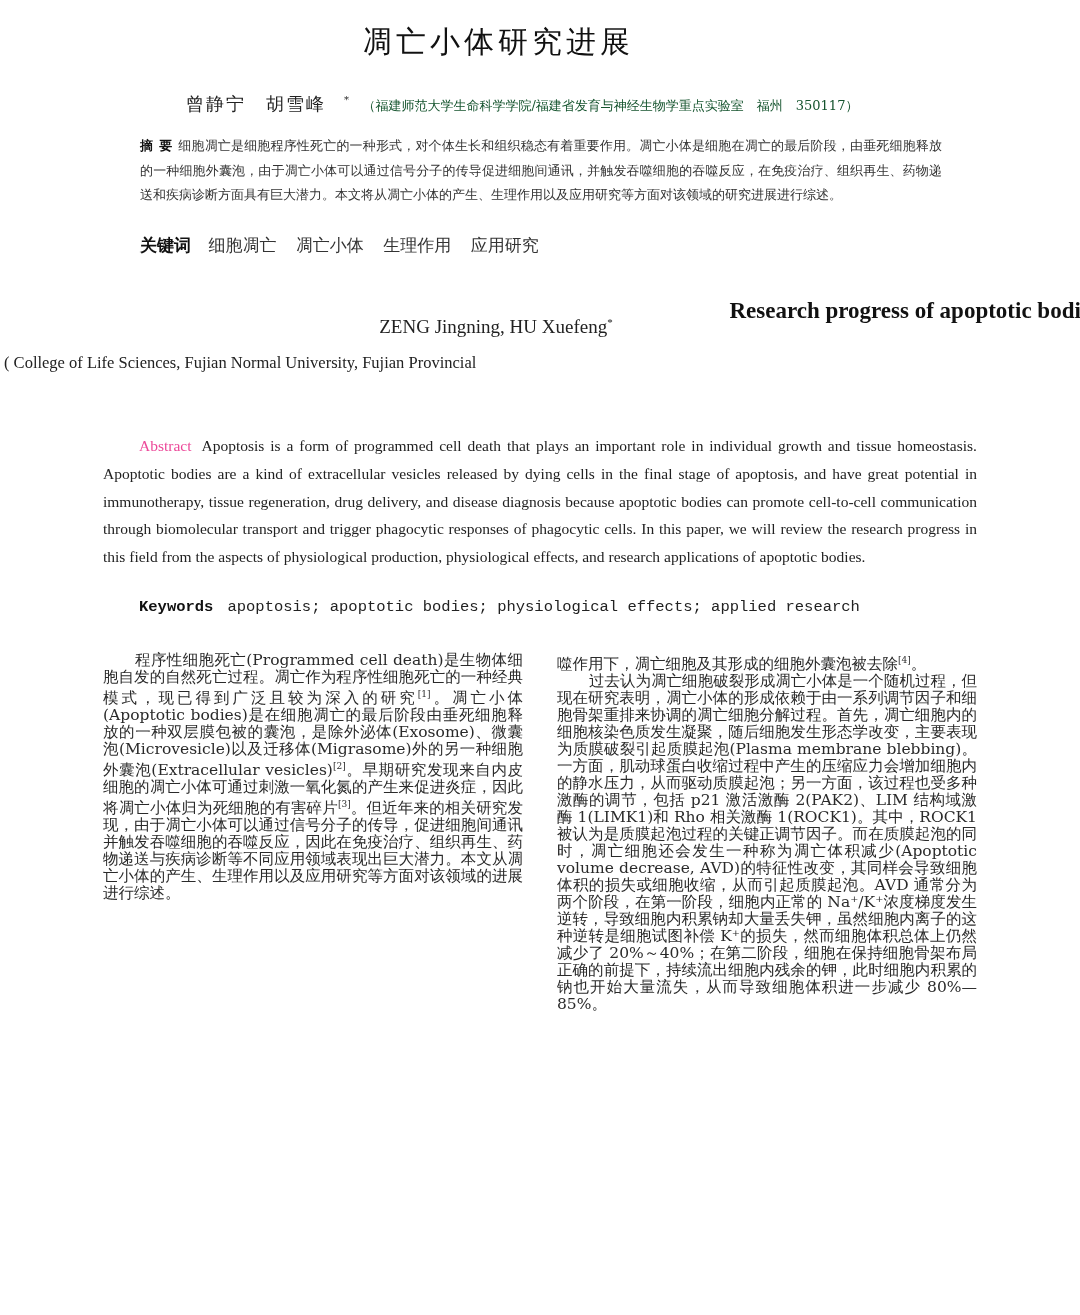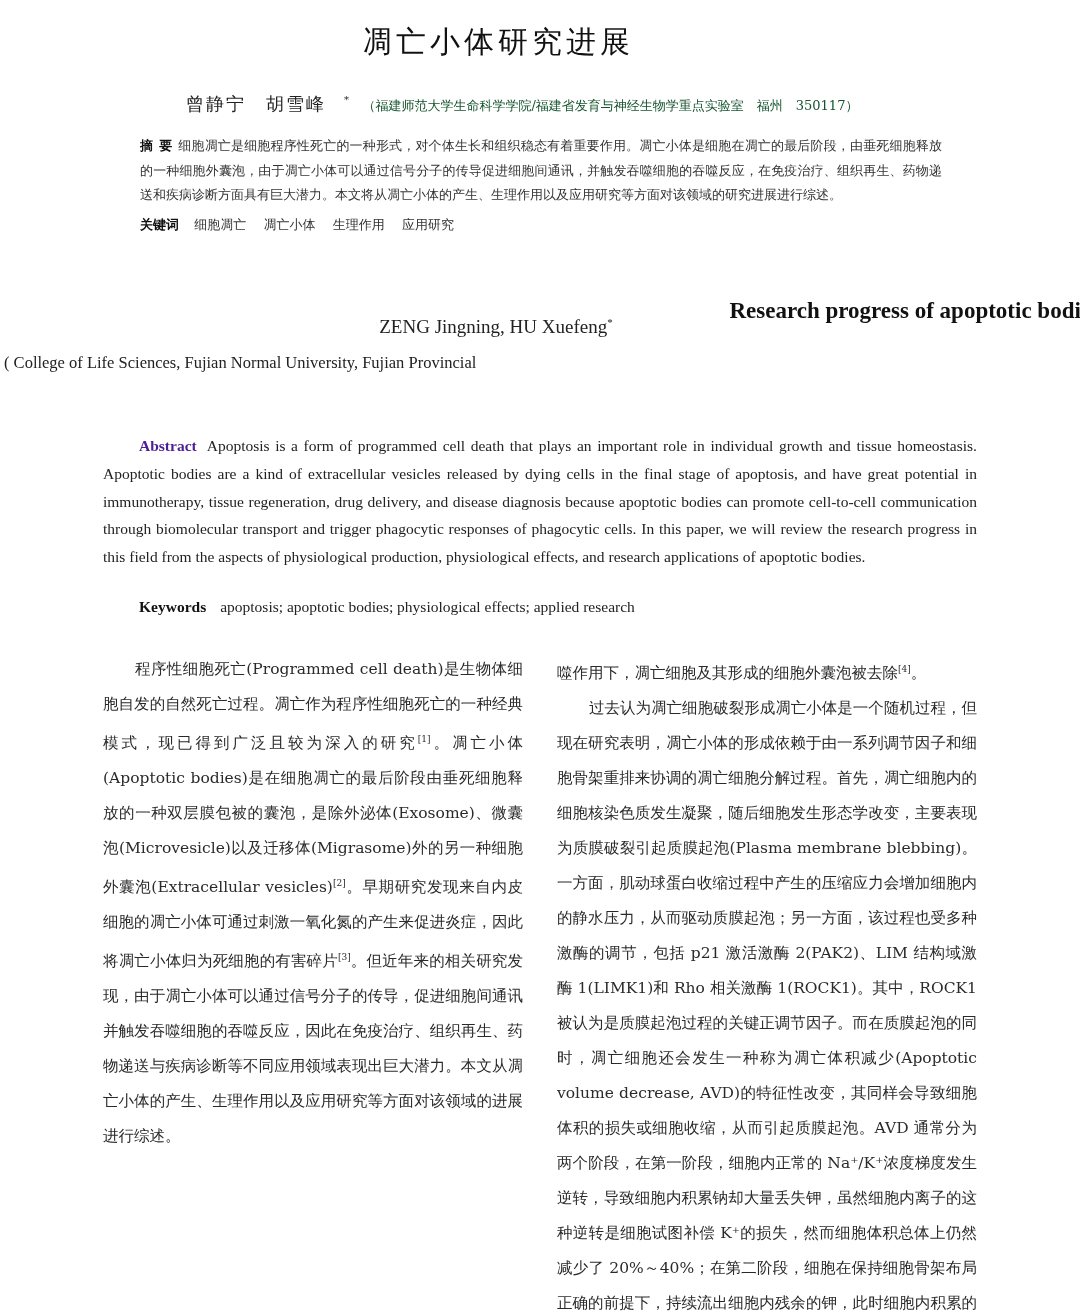--- a/index.html
+++ b/index.html
@@ -18,21 +18,21 @@
       font-size: 17px; color: #222;
     }
     .cn-authors .names { font-size: 18px; letter-spacing: 2px; margin-right: 18px; }
     .cn-authors .sup { font-size: 10px; vertical-align: super; margin-right: 8px; }
     .cn-authors .affil { font-size: 13px; color: #14532d; }
     .cn-abstract {
       position: absolute; top: 134px; left: 140px; width: 802px;
       font-size: 13px; line-height: 24.5px; color: #333; text-align: justify;
     }
     .cn-abstract .lbl { font-weight: bold; color: #111; letter-spacing: 6px; }
-    .cn-keywords { position: absolute; top: 216px; left: 140px; font-size: 13px; color: #333; font-family: Liberation Serif, serif; }
+    .cn-keywords { position: absolute; top: 234px; left: 140px; font-size: 17px; color: #333; }
     .cn-keywords .lbl { font-weight: bold; color: #111; margin-right: 12px; }
     .cn-keywords .kw { margin-right: 14px; }
 
     .en-title {
       position: absolute; top: 298px; left: 0; width: 1080px; text-align: right;
       font-family: "Liberation Serif", "DejaVu Serif", serif;
       font-size: 23px; font-weight: bold; color: #111; padding-left: 20px;
     }
     .en-authors {
       position: absolute; top: 316px; left: 0; width: 992px; text-align: center;
@@ -41,30 +41,30 @@
     .en-authors .sup { font-size: 11px; vertical-align: super; }
     .en-affil {
       position: absolute; top: 349px; left: 4px; width: 920px; text-align: left;
       font-family: "Liberation Serif", serif; font-size: 16.5px; line-height: 28px; color: #222;
     }
     .en-abstract {
       position: absolute; top: 432px; left: 103px; width: 874px;
       font-family: "Liberation Serif", serif; font-size: 15.5px; line-height: 27.8px;
       color: #222; text-align: justify; text-indent: 36px;
     }
-    .en-abstract .lbl { font-weight: bold; color: #4c1d95; margin-right: 10px; }
+    .en-abstract .lbl { font-weight: normal; color: #ec4899; margin-right: 10px; }
     .en-keywords {
       position: absolute; top: 598px; left: 139px;
-      font-family: Liberation Serif, serif; font-size: 15.5px; color: #222;
+      font-family: Liberation Mono, monospace; font-size: 15.5px; color: #222;
     }
     .en-keywords .lbl { font-weight: bold; color: #111; margin-right: 14px; }
 
     .col {
       position: absolute; top: 652px; width: 420px;
-      font-size: 15.5px; line-height: 35px; color: #2a2a2a; text-align: justify;
+      font-size: 15.5px; line-height: 17px; color: #2a2a2a; text-align: justify;
     }
     .col.left { left: 103px; }
     .col.right { left: 557px; }
     .col p { margin: 0; }
     .col p.indent { text-indent: 32px; }
     .col .cite { font-size: 9px; vertical-align: super; }
     .col .section-heading {
       font-family: "DejaVu Sans", "Liberation Sans", sans-serif;
       font-weight: bold; font-size: 15px; color: #111;
     }

